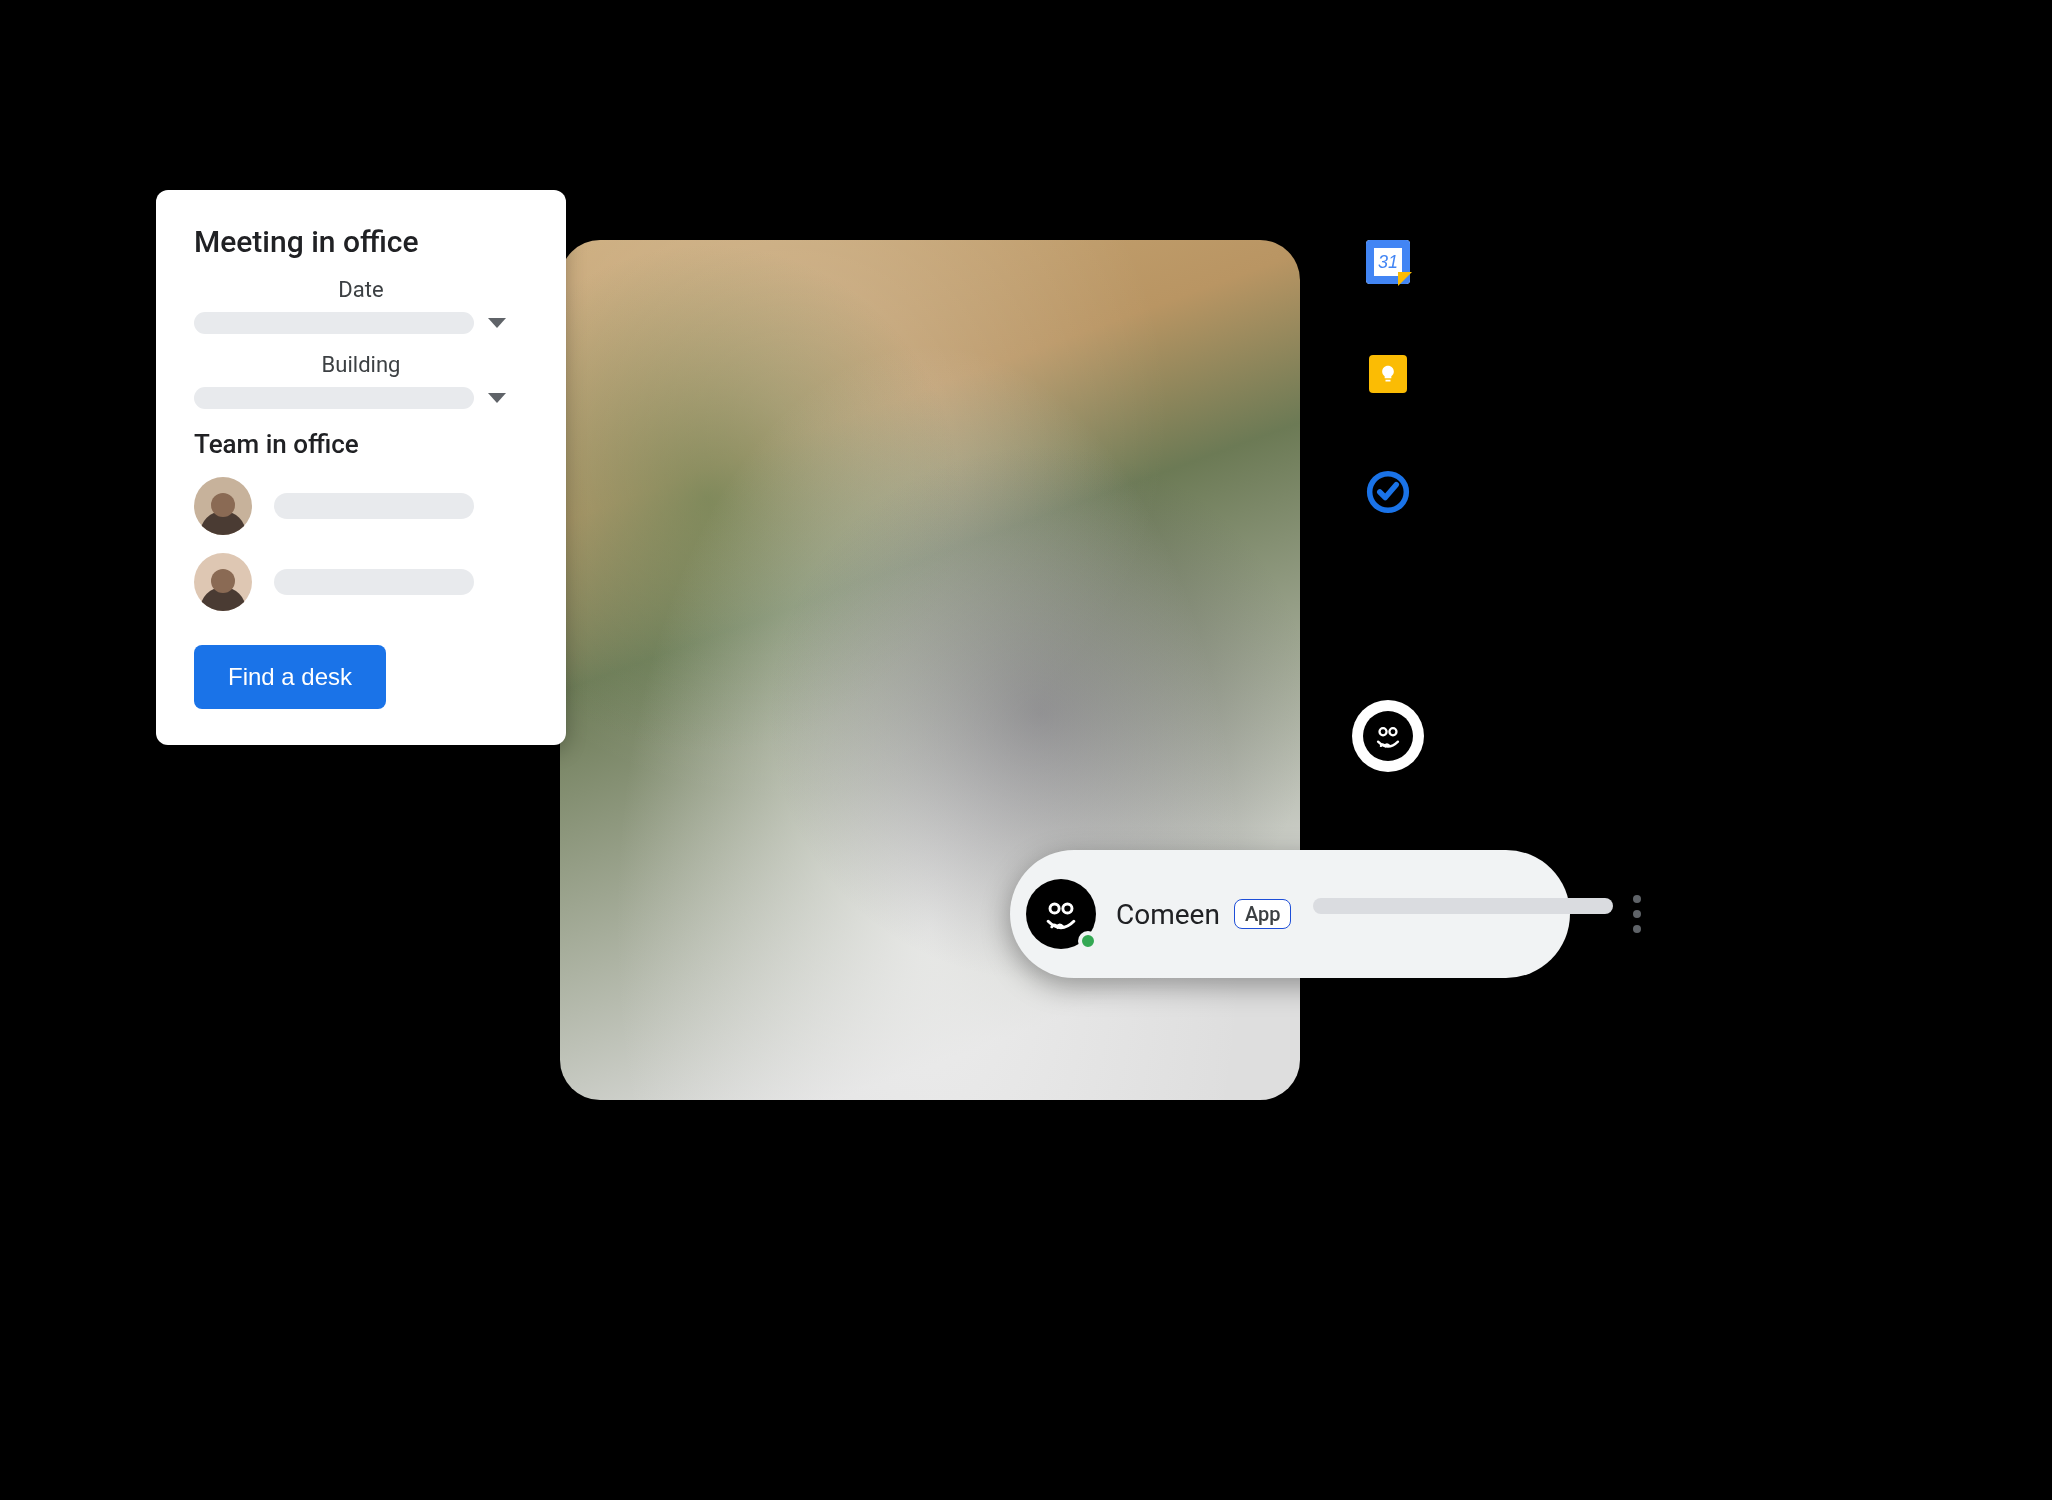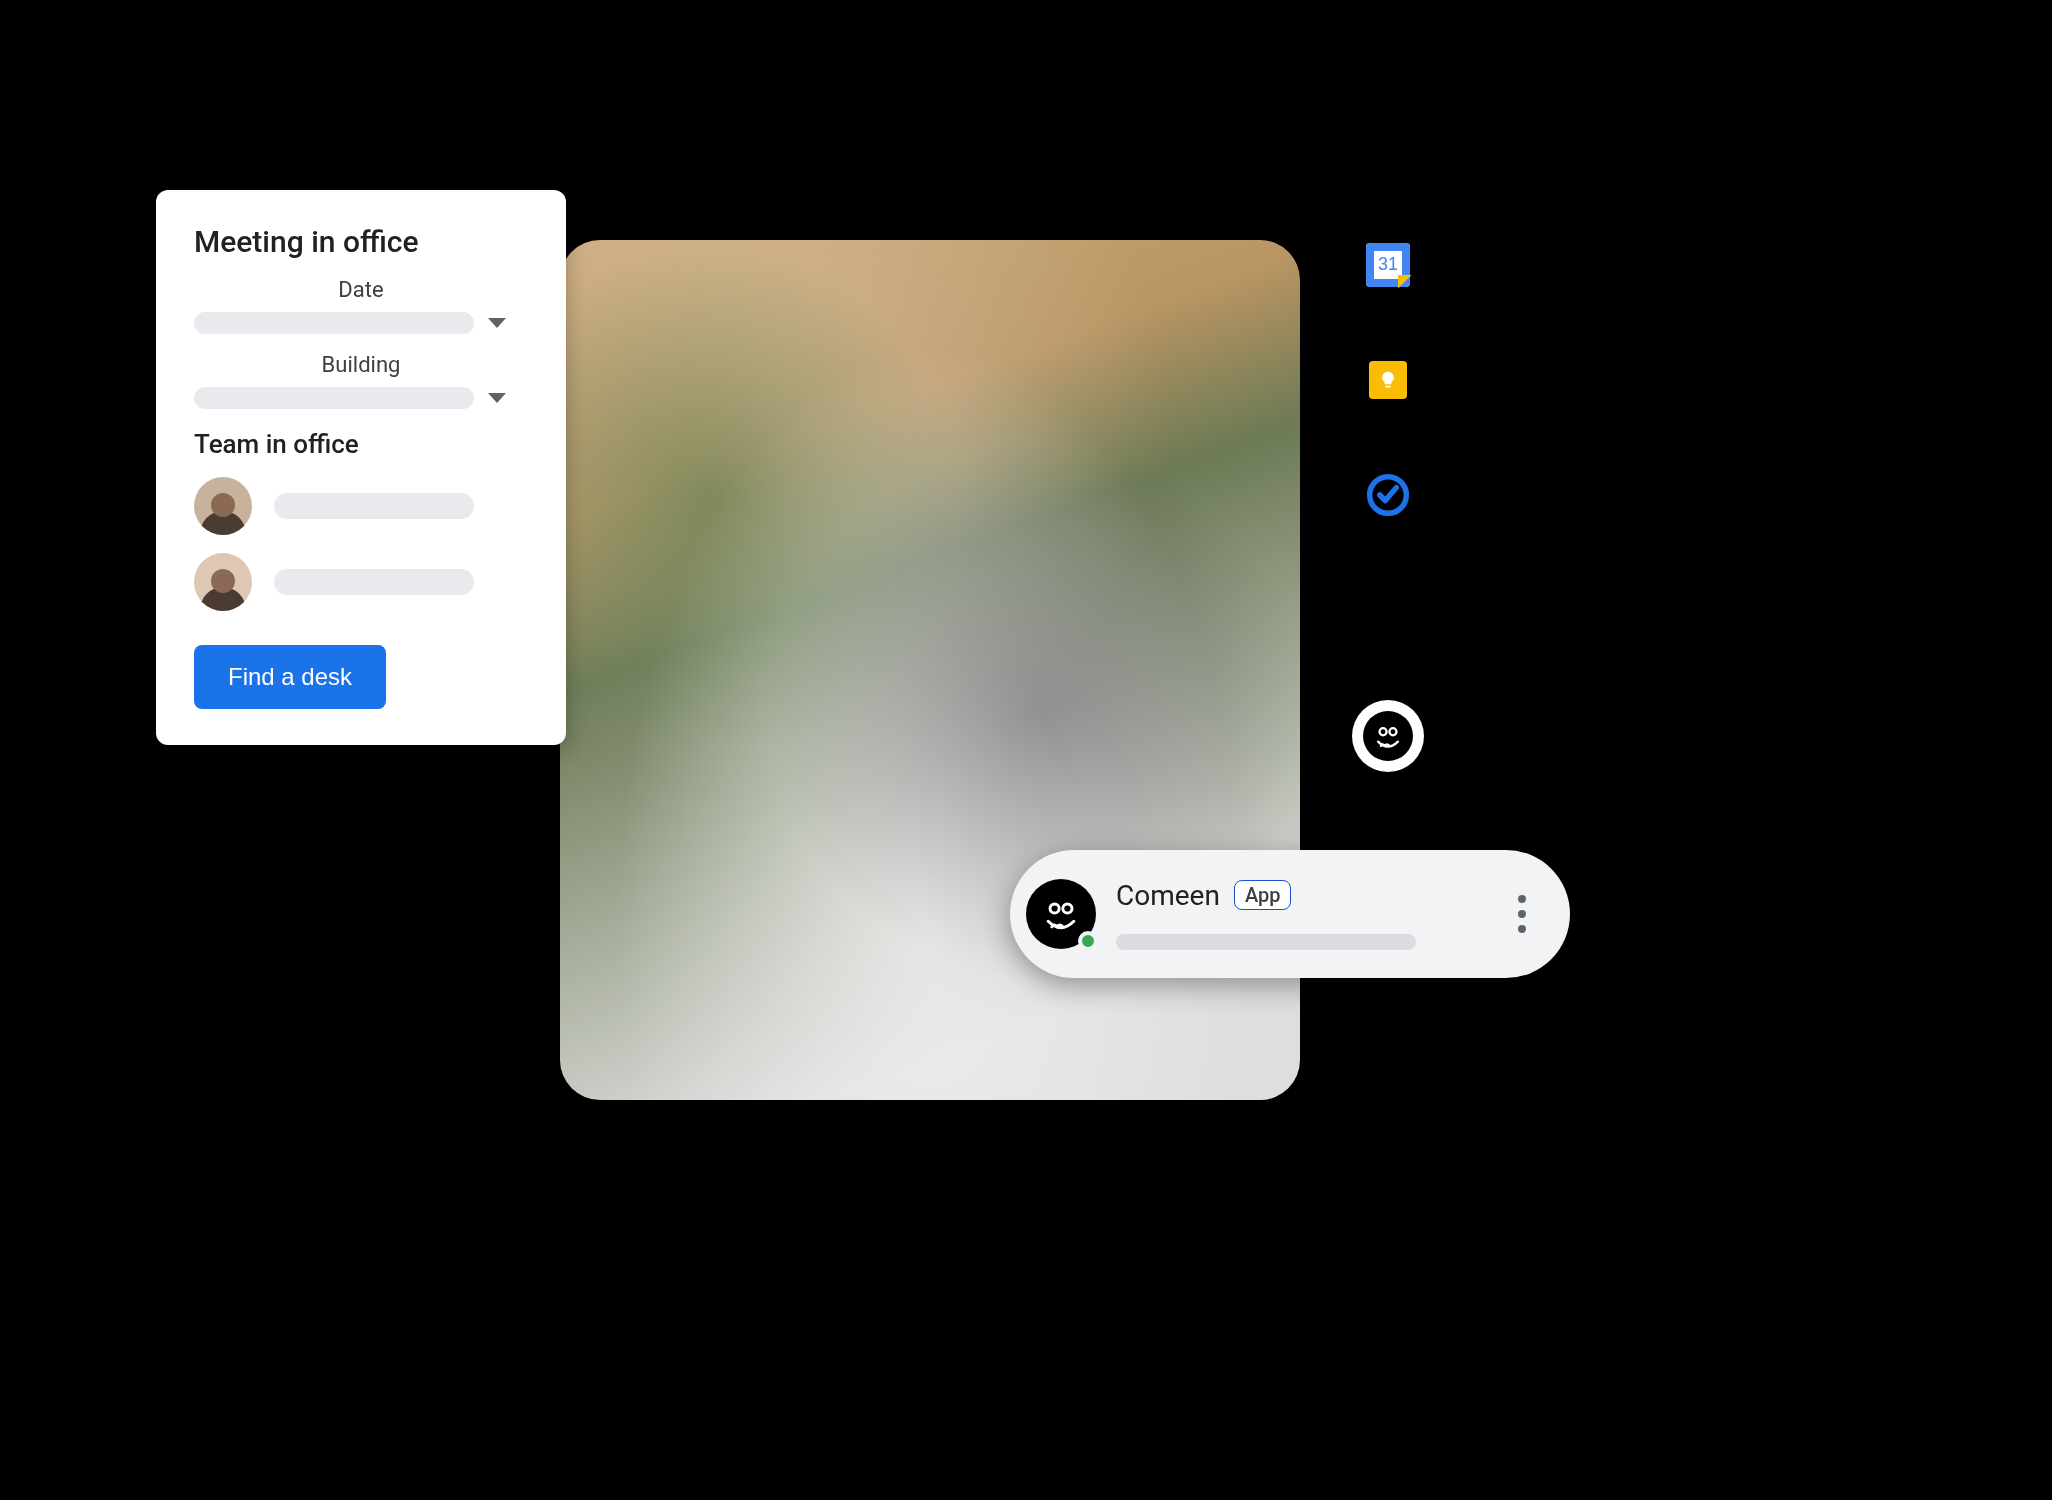--- a/index.html
+++ b/index.html
@@ -143,22 +143,23 @@
     left: 1348px;
     top: 240px;
     width: 80px;
     display: flex;
     flex-direction: column;
     align-items: center;
     gap: 66px;
   }
   .rail-icon {
     width: 44px; height: 49px;
-    display:flex; align-items:center; justify-content:center;
+    display:flex; align-items:flex-start; justify-content:center;
     cursor:pointer;
+    font-style:italic;
   }
   
   .cal-icon {
     position:relative;
     width:44px; height:44px;
     border-radius:4px;
     background:#fff;
     box-shadow:
       inset 0 0 0 8px #4285f4;
   }
@@ -226,21 +227,21 @@
     display:flex;align-items:center;justify-content:center;
   }
   .presence-dot{
     position:absolute;
     right:-2px; bottom:-2px;
     width:20px;height:20px;
     background:#34a853;
     border:4px solid #f1f3f4;
     border-radius:50%;
   }
-  .chat-body{ flex:1; display:flex; flex-direction:column; gap:22px; }
+  .chat-body{ flex:1; display:flex; flex-direction:row; gap:22px; }
   .chat-title-row{ display:flex; align-items:center; gap:14px;}
   .chat-name{ font-size:28px; color:#202124; font-weight:400;}
   .app-badge{
     background:#fff;
     border:1px solid #1d4ed8;
     border-radius:8px;
     padding:2px 10px;
     font-size:20px;
     color:#3c4043;
     font-weight:500;

